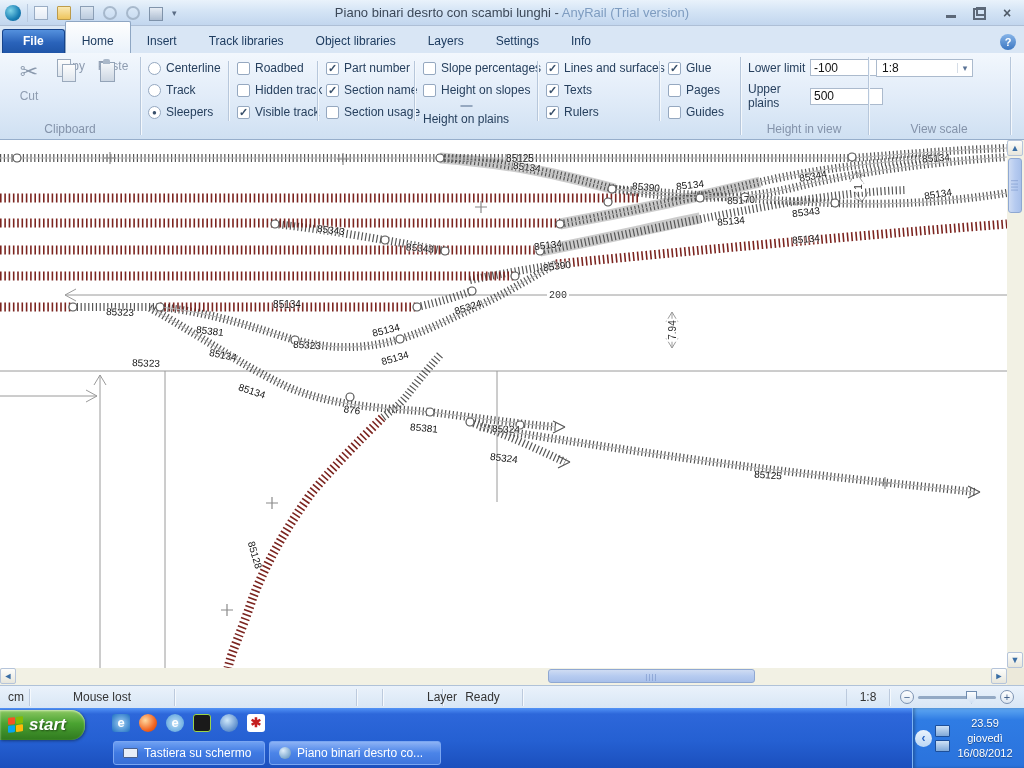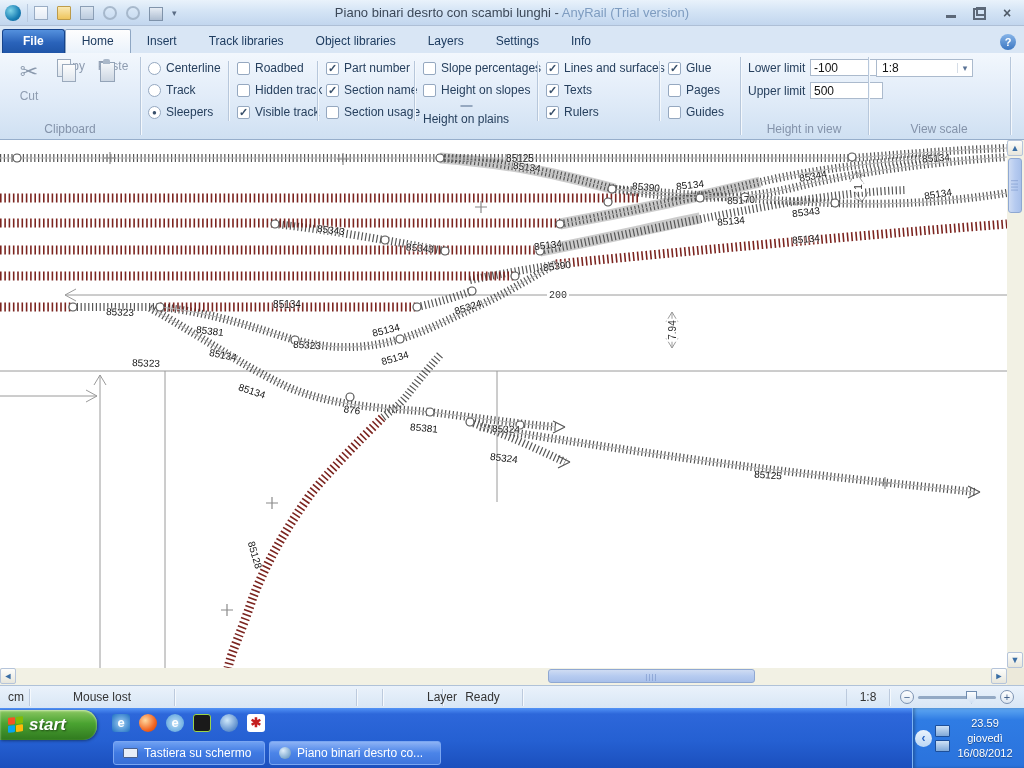--- a/index.html
+++ b/index.html
@@ -25,21 +25,21 @@
   #title-text .app-part { color:#7e9cc0; }
   #win-btns { margin-left:auto; display:flex; gap:14px; padding-right:10px; }
   .winbtn { width:14px; height:12px; position:relative; }
   .wb-min::after { content:""; position:absolute; left:2px; right:2px; bottom:1px; height:3px; background:#5c6троль; background:#5c6878; }
   .wb-rest::after { content:""; position:absolute; left:1px; top:1px; width:9px; height:8px; border:2px solid #5c6878; }
   .wb-rest::before { content:""; position:absolute; right:0; top:0; width:6px; height:5px; border:2px solid #5c6878; }
   .wb-close { color:#4f5a68; font-weight:bold; font-size:14px; line-height:12px; text-align:center; }
 
   
   #tabrow { position:absolute; left:0; top:26px; width:1024px; height:27px; background:#d9e6f5; display:flex; align-items:flex-end; }
-  .tab { padding:4px 16px 5px; color:#1e3c60; font-size:12px; }
+  .tab { padding:12px 16px 5px; color:#1e3c60; font-size:12px; }
   .tab-file { background:linear-gradient(#5490dd,#2a63ba 55%,#1f55a8); color:#fff; border-radius:3px 3px 0 0;
     border:1px solid #16448c; border-bottom:none; margin-left:2px; padding:4px 20px 5px; font-weight:bold; }
   .tab-sel { background:linear-gradient(#fefefe,#eaf2fb); border:1px solid #8ea6c3; border-bottom:none; border-radius:2px 2px 0 0; }
   #help-btn { margin-left:auto; margin-right:8px; margin-bottom:3px; width:16px; height:16px; border-radius:50%;
     background:linear-gradient(#86b4e8,#3c77c2); color:#fff; font-size:11px; font-weight:bold; text-align:center; line-height:16px; }
 
   
   #ribbon { position:absolute; left:0; top:53px; width:1024px; height:87px;
     background:linear-gradient(#f2f7fd,#e0ebf8 55%,#cfe0f2); border-bottom:1px solid #96aecb; }
   .group-label { position:absolute; bottom:3px; font-size:12px; color:#8493aa; width:100%; text-align:center; }
@@ -93,21 +93,21 @@
   #zoomctl { display:flex; align-items:center; gap:4px; padding:0 10px; }
   .zbtn { width:14px; height:14px; border:1px solid #7d93b2; border-radius:50%; background:linear-gradient(#fff,#dde7f2);
     color:#44618a; font-size:11px; line-height:12px; text-align:center; }
   #ztrack { position:relative; width:78px; height:3px; background:#93a9c4; border-radius:2px; }
   #zthumb { position:absolute; left:48px; top:-5px; width:11px; height:13px; background:linear-gradient(#fdfefe,#cfdff2);
     border:1px solid #6f8cb0; clip-path:polygon(0 0,100% 0,100% 60%,50% 100%,0 60%); }
 
   
   #taskbar { position:absolute; left:0; top:708px; width:1024px; height:60px;
     background:linear-gradient(#5293f6 0%,#2d67da 10%,#2560d2 55%,#1b4fbd 100%); }
-  #start { position:absolute; left:0; top:2px; width:97px; height:30px; border-radius:0 14px 14px 0;
+  #start { position:absolute; left:0; top:2px; width:85px; height:30px; border-radius:0 14px 14px 0;
     background:linear-gradient(#8cc863,#4aa331 45%,#378424 85%,#2f7a1e);
     box-shadow:inset 0 1px 2px #cdeab2, 1px 1px 3px rgba(0,0,0,.4); display:flex; align-items:center; gap:5px; padding-left:8px; }
   #start .flag { width:16px; height:16px; display:grid; grid-template-columns:7px 7px; grid-template-rows:7px 7px; gap:1px; transform:skewY(-6deg); }
   #start .flag i { border-radius:1px; }
   #start .txt { color:#fff; font-style:italic; font-weight:bold; font-size:17px; text-shadow:1px 1px 2px rgba(0,0,0,.5); }
   #qlaunch { position:absolute; left:112px; top:6px; display:flex; gap:9px; }
   .ql { width:18px; height:18px; border-radius:3px; font-size:13px; font-weight:bold; text-align:center; line-height:18px; }
   #taskbtns { position:absolute; left:113px; top:33px; display:flex; gap:4px; }
   .taskbtn { height:24px; border-radius:3px; border:1px solid #7aa6f2; color:#fff; display:flex; align-items:center; gap:6px;
     padding:0 9px; font-size:12px; }
@@ -256,21 +256,21 @@
         <span class="cbox"></span>
         <span class="cblabel">Guides</span>
       </div>
     <div class="gdiv" style="left:740px;"></div>
 
     <div class="fieldrow" style="left:748px;top:6px;">
       <span class="flabel">Lower limit</span>
       <input class="tinput" value="-100" style="">
     </div>
     <div class="fieldrow" style="left:748px;top:29px;">
-      <span class="flabel">Upper limit</span>
+      <span class="flabel">Upper plains</span>
       <input class="tinput" value="500" style="">
     </div>
     <div class="group-label" style="left:740px;width:128px;">Height in view</div>
     <div class="gdiv" style="left:868px;"></div>
 
     <div id="scale-dd" style="left:876px;top:6px;">
       <span class="val">1:8</span>
       <span class="dd-caret">▾</span>
     </div>
     <div class="group-label" style="left:868px;width:142px;">View scale</div>

